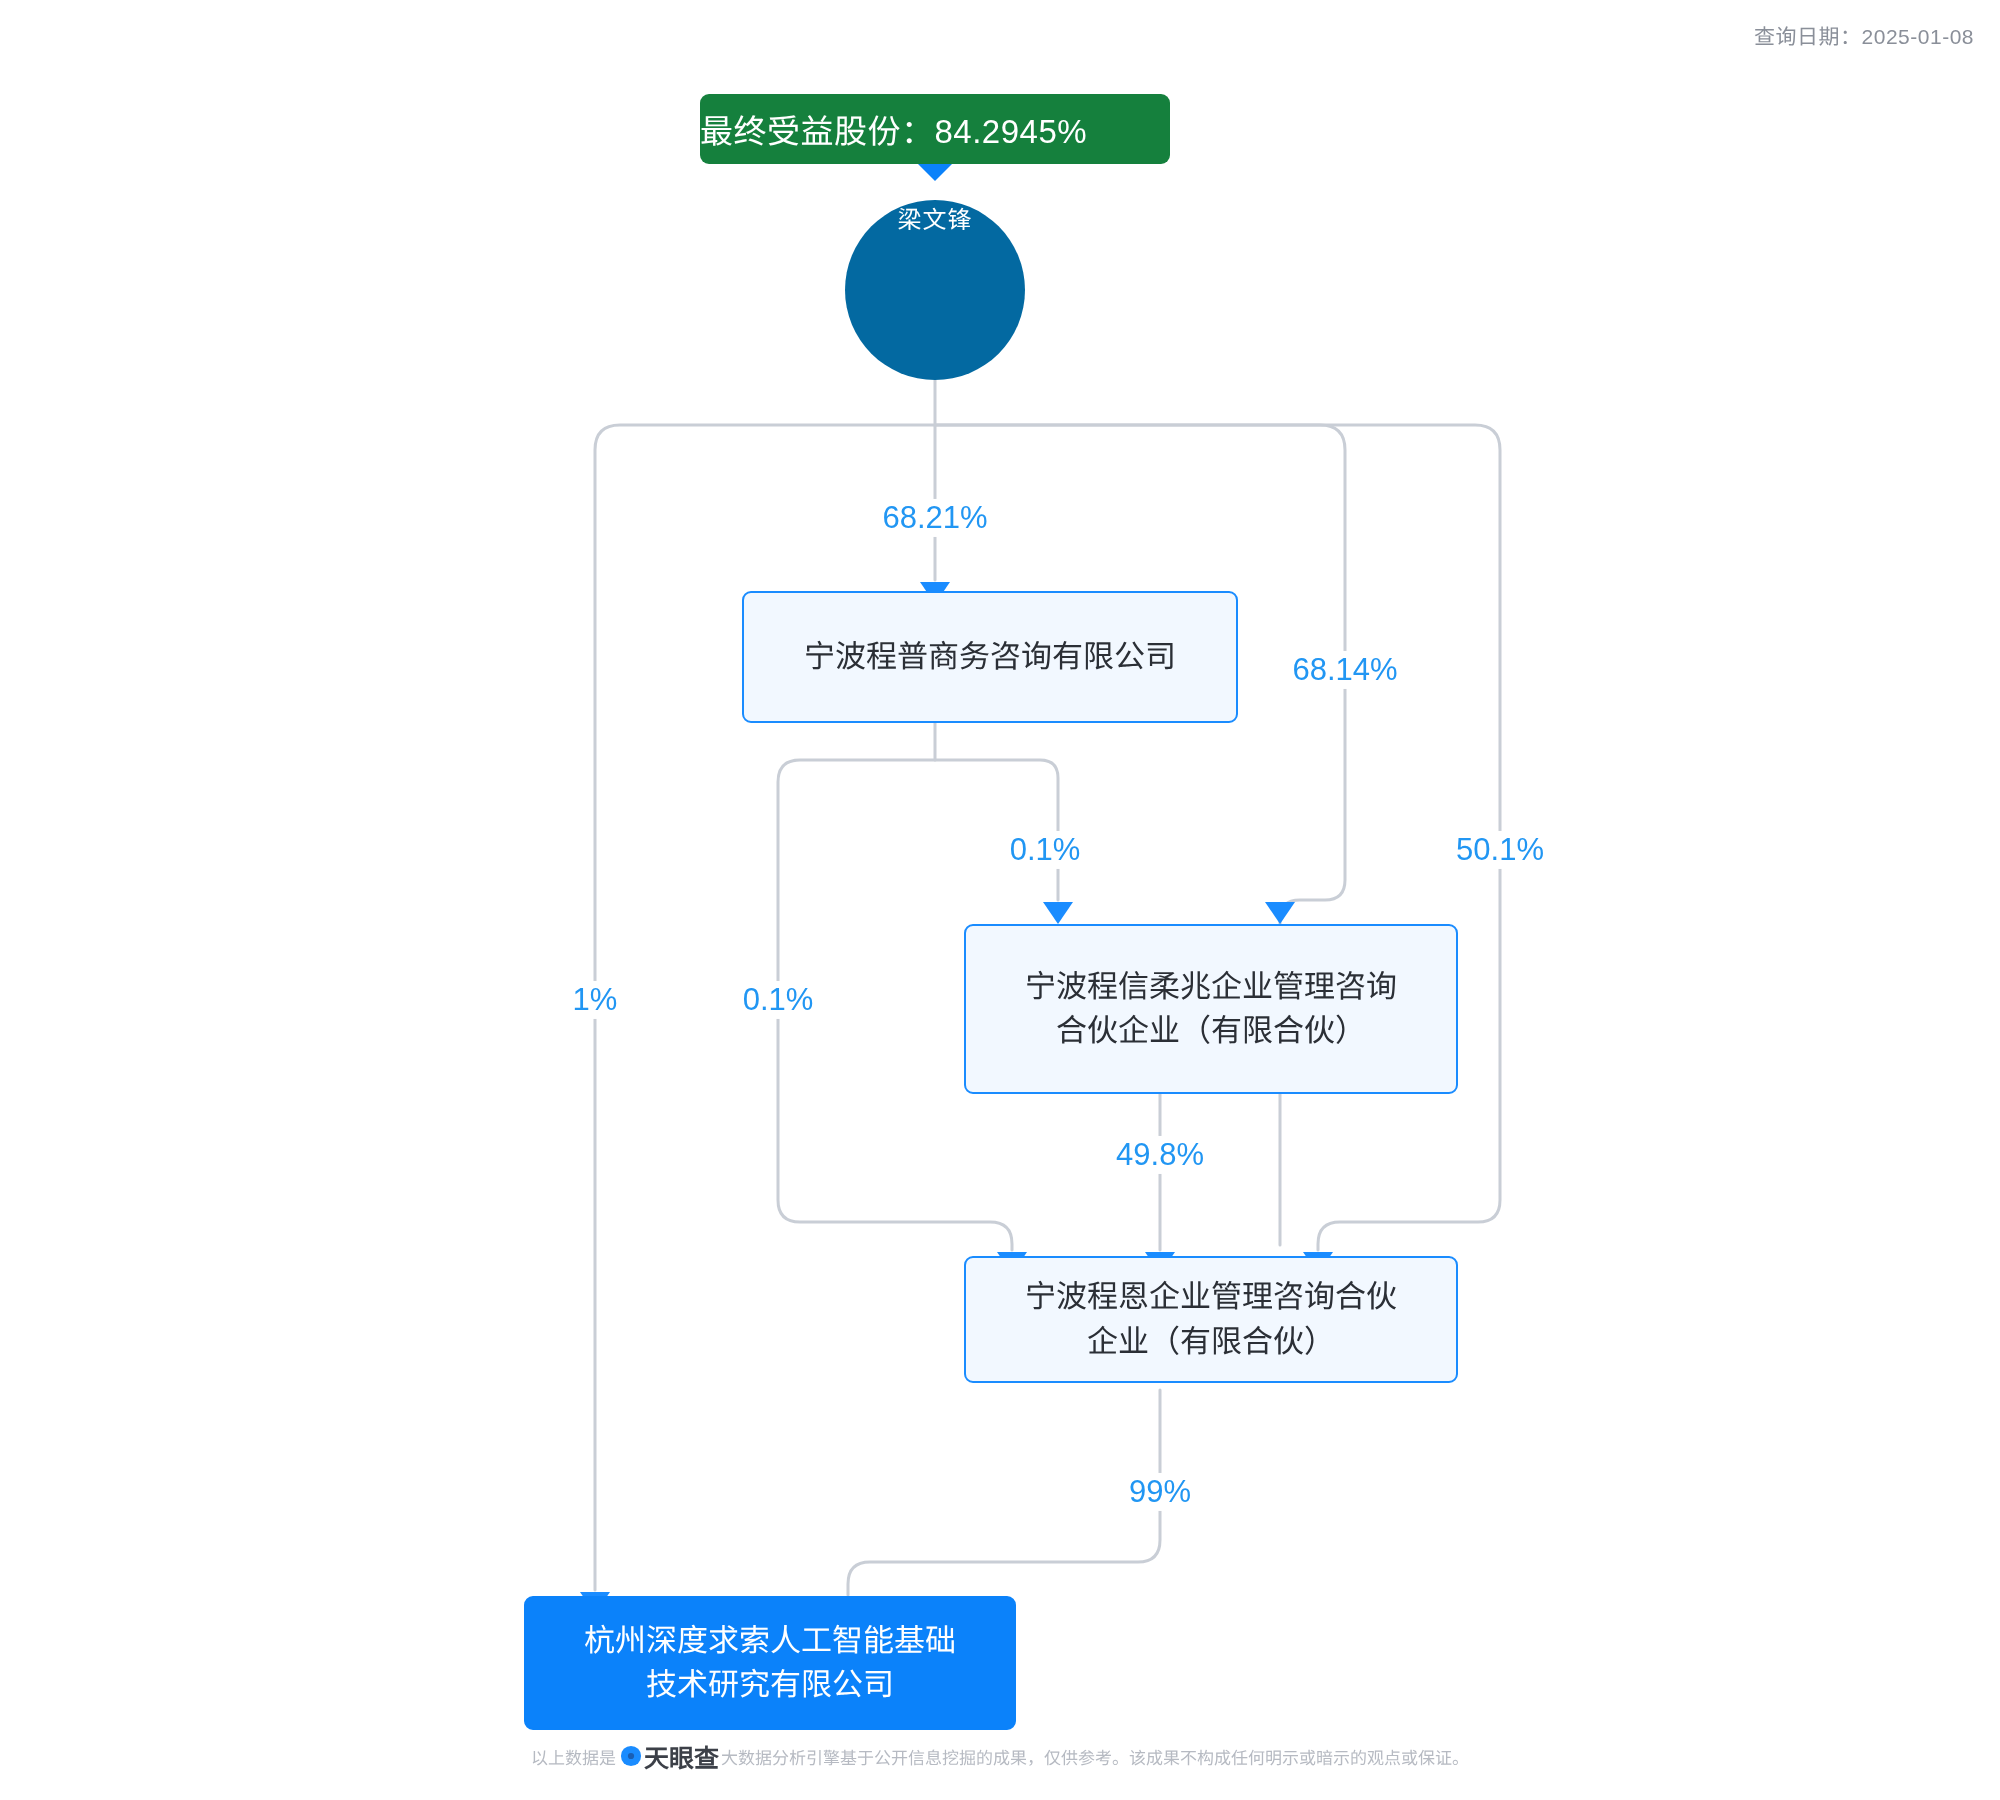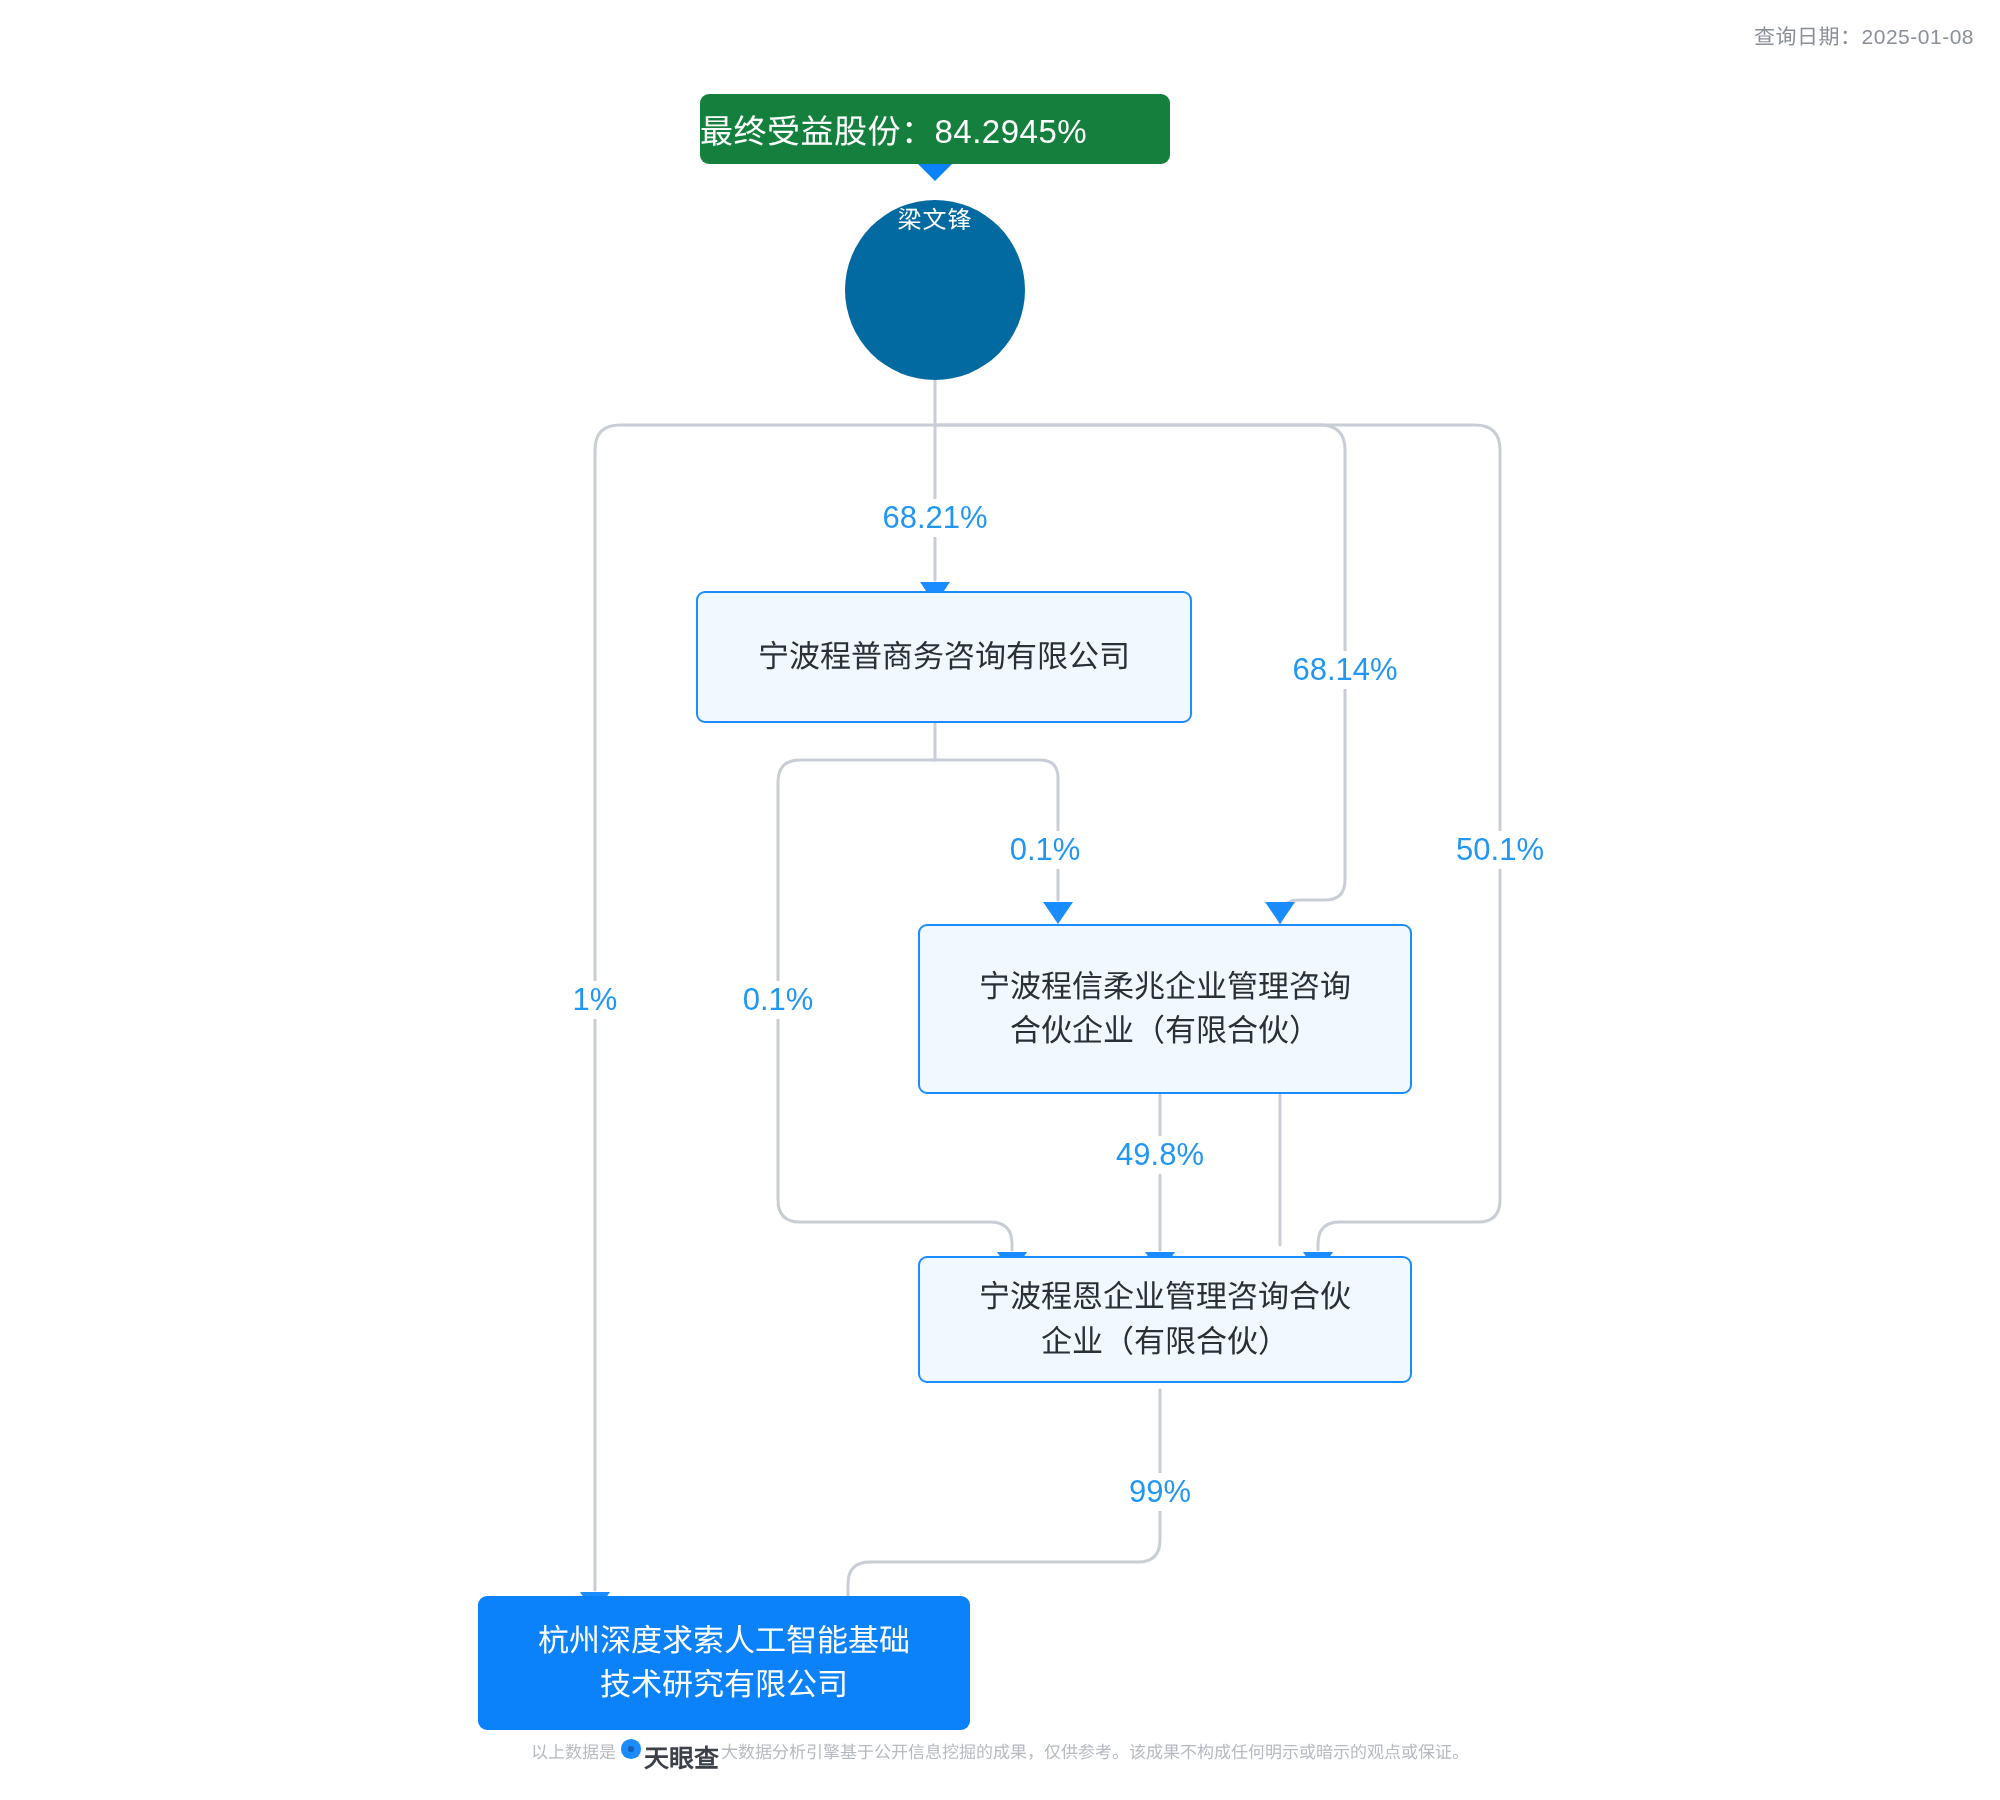--- a/index.html
+++ b/index.html
@@ -105,36 +105,37 @@
     background: #f2f8ff;
     border-radius: 9px;
     display: flex;
     align-items: center;
     justify-content: center;
     text-align: center;
     color: #2b2f36;
     font-size: 31px;
     line-height: 1.42;
     padding: 2px 14px;
+    margin-left: 46px;
   }
   .company-box.filled {
     background: #0b82fa;
     border-color: #0b82fa;
     color: #ffffff;
   }
   .company-box .label { white-space: pre-line; }
 
   
   .footer {
     position: absolute;
     left: 0;
     bottom: 26px;
     width: 2000px;
     display: flex;
-    align-items: flex-start;
+    align-items: center;
     justify-content: center;
     font-size: 17px;
     color: #b6bac2;
     white-space: nowrap;
   }
   .footer .logo-mark {
     display: inline-flex;
     align-items: center;
     margin: 0 2px 0 4px;
   }

